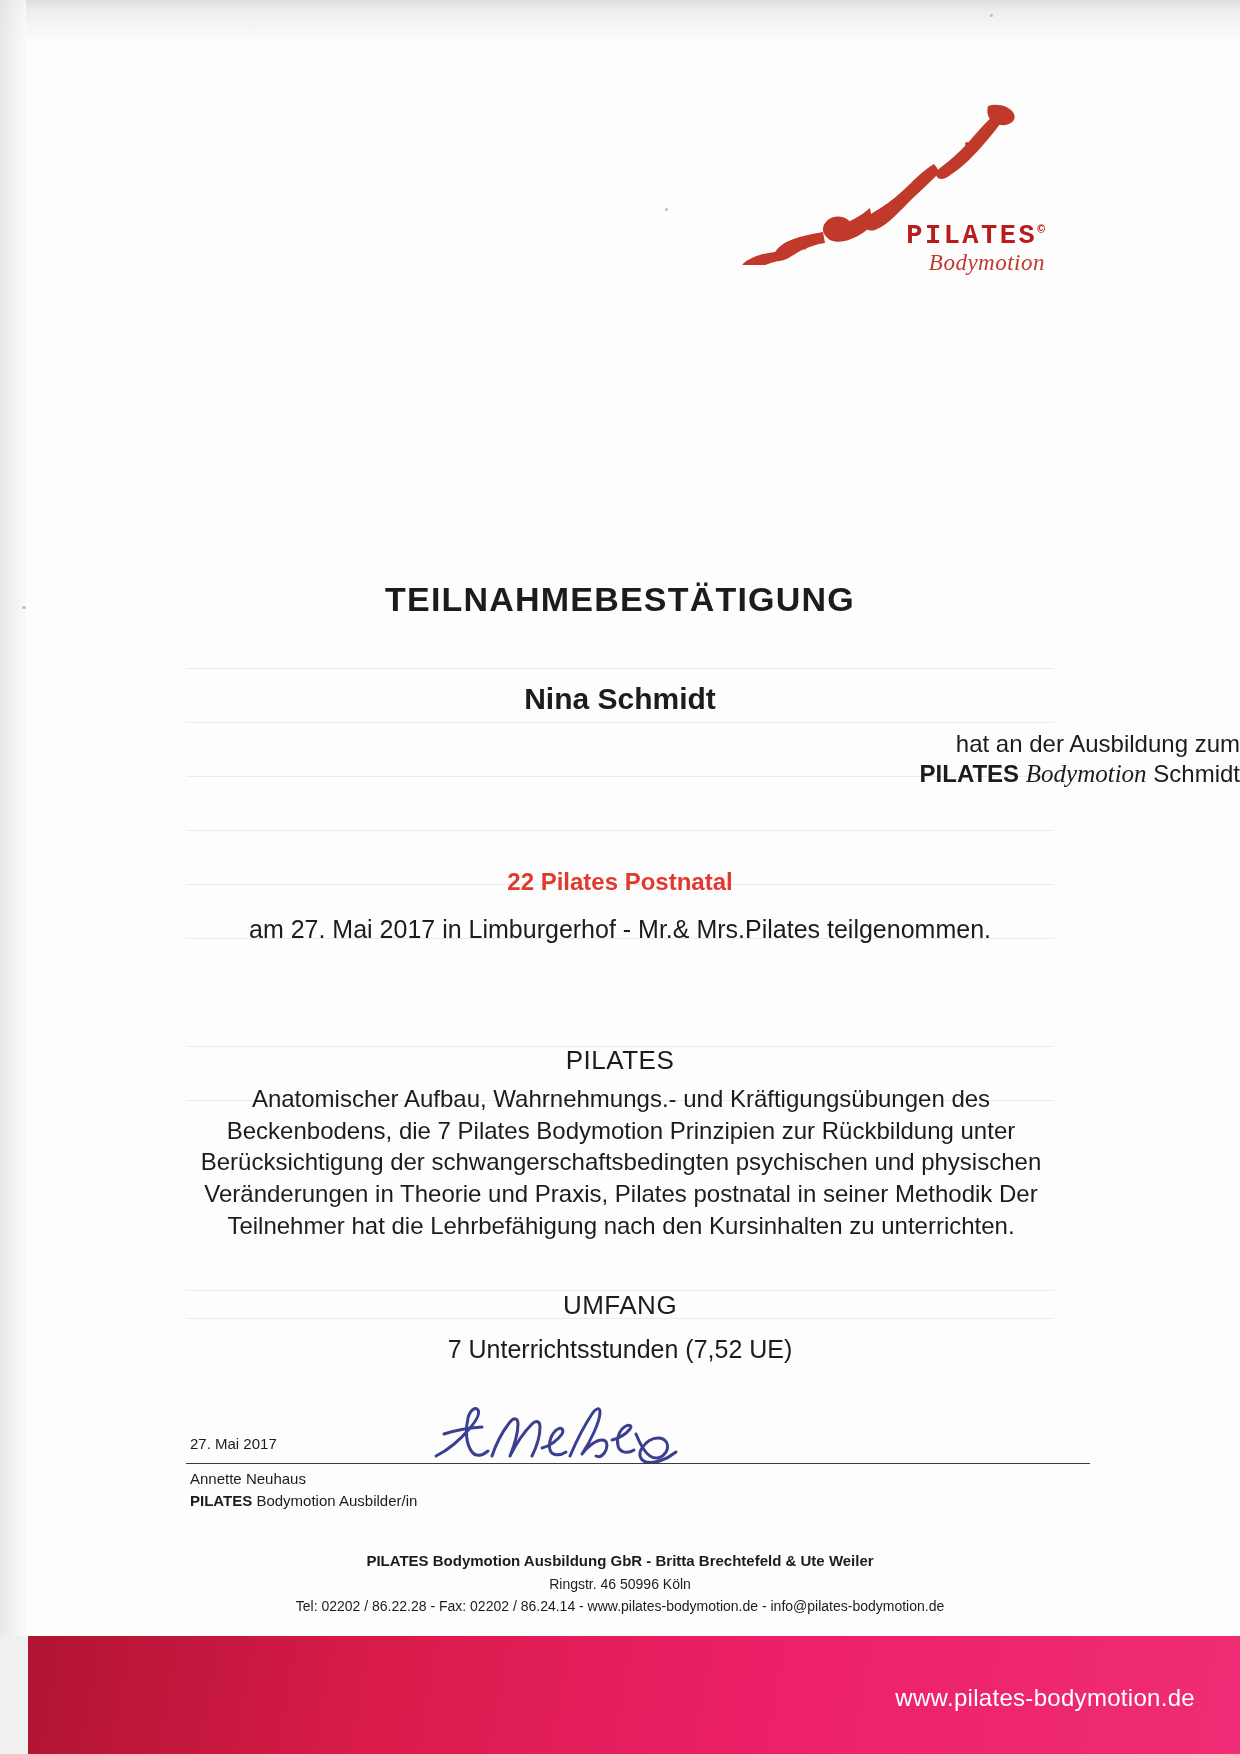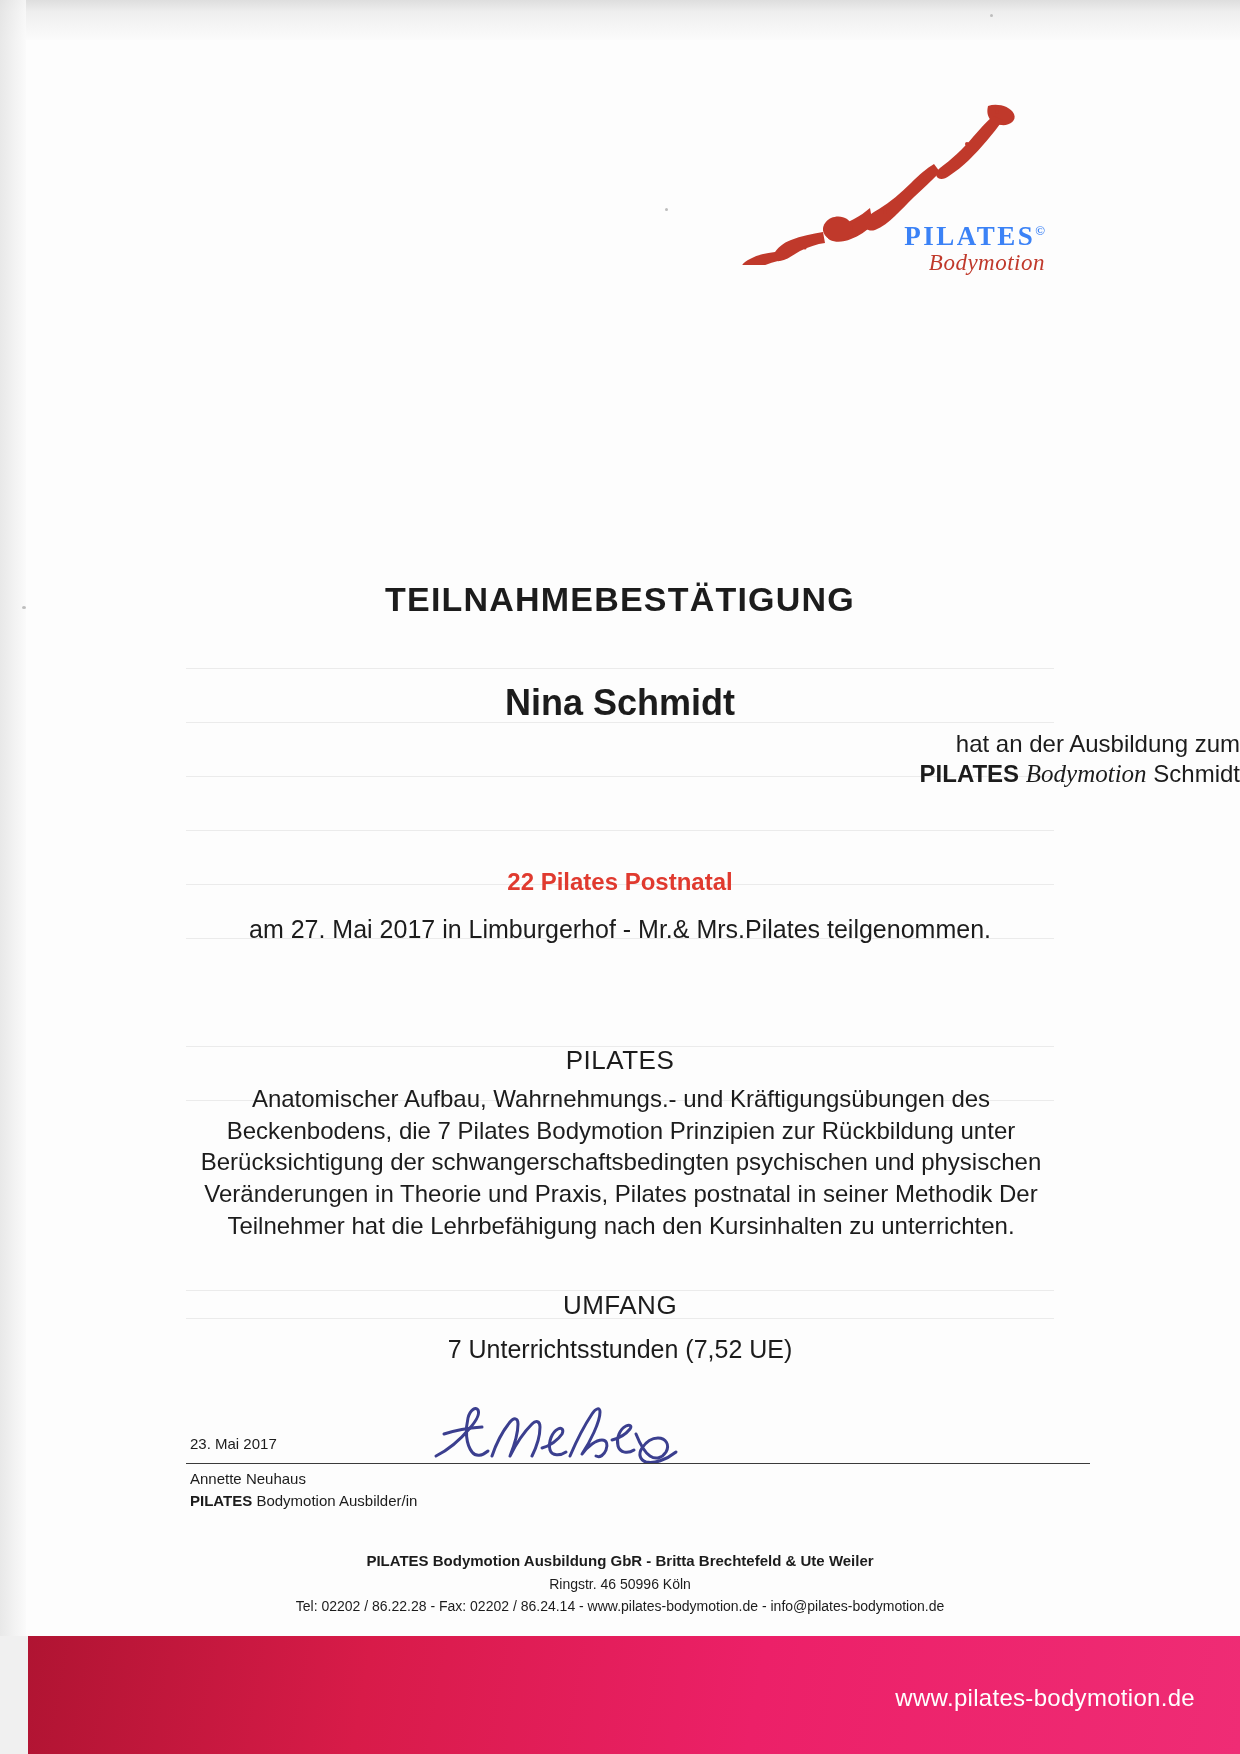--- a/index.html
+++ b/index.html
@@ -55,25 +55,25 @@
     width: 290px; height: 165px;
   }
   .logo-wordmark {
     position: absolute;
     right: 10px;
     top: 122px;
     text-align: right;
     line-height: 1.05;
   }
   .logo-pilates {
-    font-family: Liberation Serif, serif;
+    font-family: Liberation Mono, monospace;
     font-weight: bold;
     font-size: 27px;
     letter-spacing: 2.5px;
-    color: #3b82f6;
+    color: #b91c1c;
   }
   .logo-pilates sup {
     font-size: 13px;
     vertical-align: super;
     letter-spacing: 0;
   }
   .logo-bodymotion {
     font-family: "Liberation Serif", serif;
     font-style: italic;
     font-size: 23px;
@@ -97,21 +97,21 @@
     text-align: center;
     font-size: 34px;
     font-weight: bold;
     letter-spacing: 1.2px;
   }
   .recipient {
     position: absolute;
     top: 682px;
     left: 0; right: 0;
     text-align: center;
-    font-size: 36px;
+    font-size: 30px;
     font-weight: bold;
   }
   .line-small {
     position: absolute;
     left: 0; right: 0;
     text-align: right;
     font-size: 24px;
   }
   .l-attended { top: 730px; }
   .l-trainer  { top: 760px; }
@@ -315,21 +315,21 @@
       <path d="M6 66 C18 60 30 50 40 38 C46 31 50 24 48 20 C46 16 40 20 38 28 C35 40 36 54 42 62 C46 67 52 66 58 61"></path>
       <path d="M14 44 C26 40 38 38 52 37"></path>
       <path d="M62 66 C66 54 72 42 80 32 C84 27 88 28 88 34 C88 44 84 56 80 66 C86 54 94 42 102 34 C106 30 110 31 110 37 C110 46 106 58 102 66"></path>
       <path d="M112 58 C120 56 128 50 132 44 C134 40 132 37 128 39 C122 42 118 52 120 60 C122 66 130 66 136 62"></path>
       <path d="M140 66 C146 52 154 36 162 24 C166 18 170 17 170 22 C170 32 160 52 152 64 C158 56 166 50 172 50 C177 50 178 55 176 60 C174 65 170 68 166 66"></path>
       <path d="M182 50 C190 48 196 44 200 39 C202 36 200 34 196 36 C190 39 186 48 188 56 C190 63 198 64 204 60"></path>
       <path d="M206 44 C210 54 214 62 220 66 C226 70 232 68 236 62 C240 55 236 48 228 48 C222 48 216 52 212 58 C208 64 210 70 216 72 C224 74 236 70 246 62"></path>
     </g>
   </svg>
 
-  <div class="sig-date">23. Mai 2017</div>
+  <div class="sig-date">27. Mai 2017</div>
   <div class="sig-line"></div>
   <div class="sig-name">Annette Neuhaus</div>
   <div class="sig-role">
     <b>PILATES</b>
     <span>Bodymotion Ausbilder/in</span>
   </div>
 
   <div class="footer f1">PILATES Bodymotion Ausbildung GbR - Britta Brechtefeld &amp; Ute Weiler</div>
   <div class="footer f2">Ringstr. 46 50996 Köln</div>
   <div class="footer f3">Tel: 02202 / 86.22.28 - Fax: 02202 / 86.24.14 - www.pilates-bodymotion.de - info@pilates-bodymotion.de</div>

